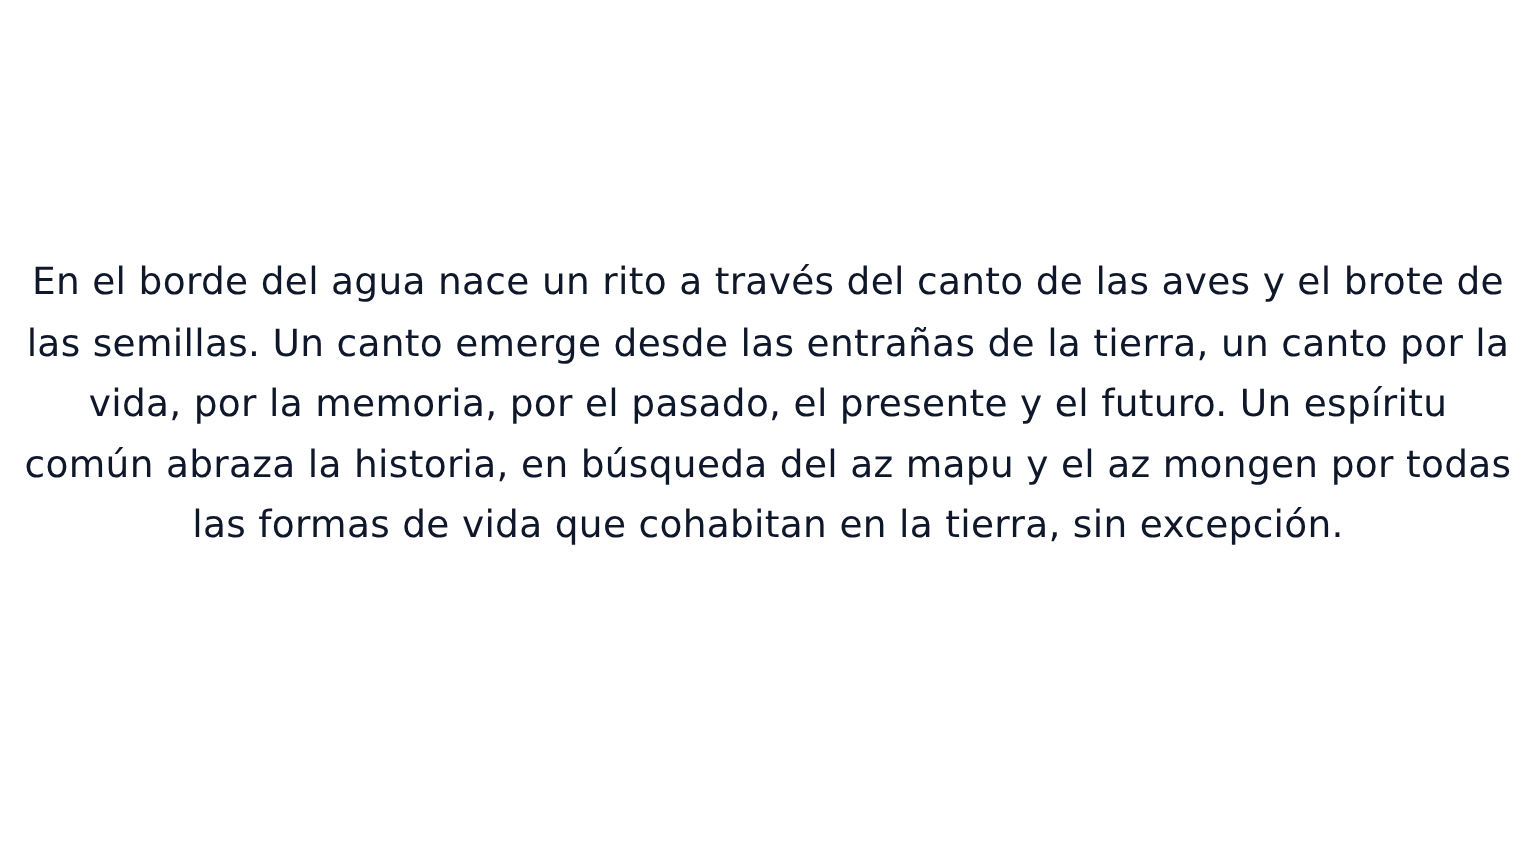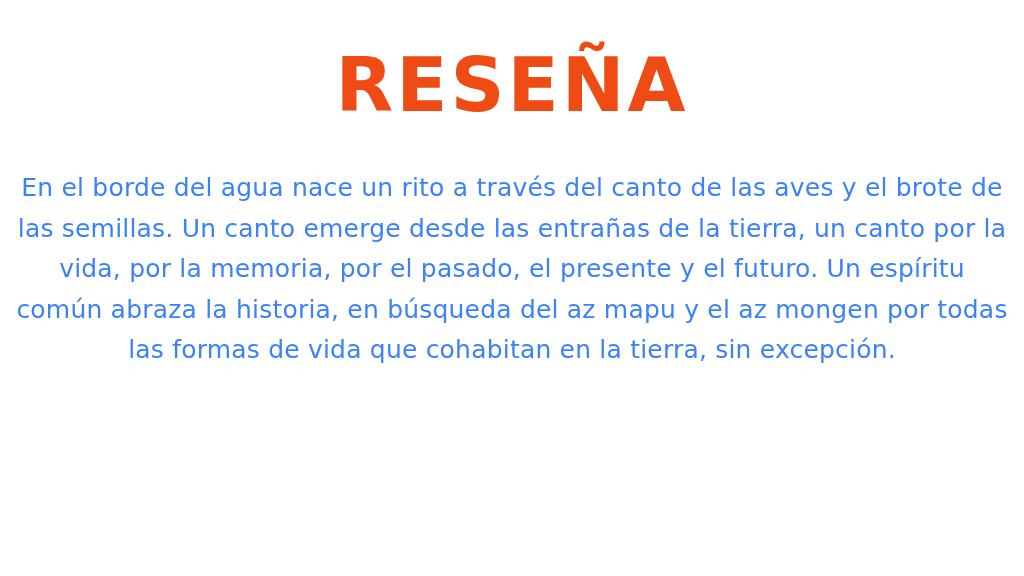--- a/index.html
+++ b/index.html
@@ -41,23 +41,22 @@
     left: 0;
     width: 1024px;
     padding: 0 14px;
     box-sizing: border-box;
     text-align: center;
     font-family: "DejaVu Sans", sans-serif;
     font-weight: 400;
     font-size: 25px;
     line-height: 1.62;
     letter-spacing: 0.2px;
-    color: #3b82f6;
+    color: #0f172a;
     margin: 0;
   }
 </style>
 </head>
 <body>
 
 <div class="slide">
-  <h1 class="title">RESEÑA</h1>
   <p class="body-text">En el borde del agua nace un rito a través del canto de las aves y el brote de las semillas. Un canto emerge desde las entrañas de la tierra, un canto por la vida, por la memoria, por el pasado, el presente y el futuro. Un espíritu común abraza la historia, en búsqueda del az mapu y el az mongen por todas las formas de vida que cohabitan en la tierra, sin excepción.</p>
 </div>
 
 </body></html>

